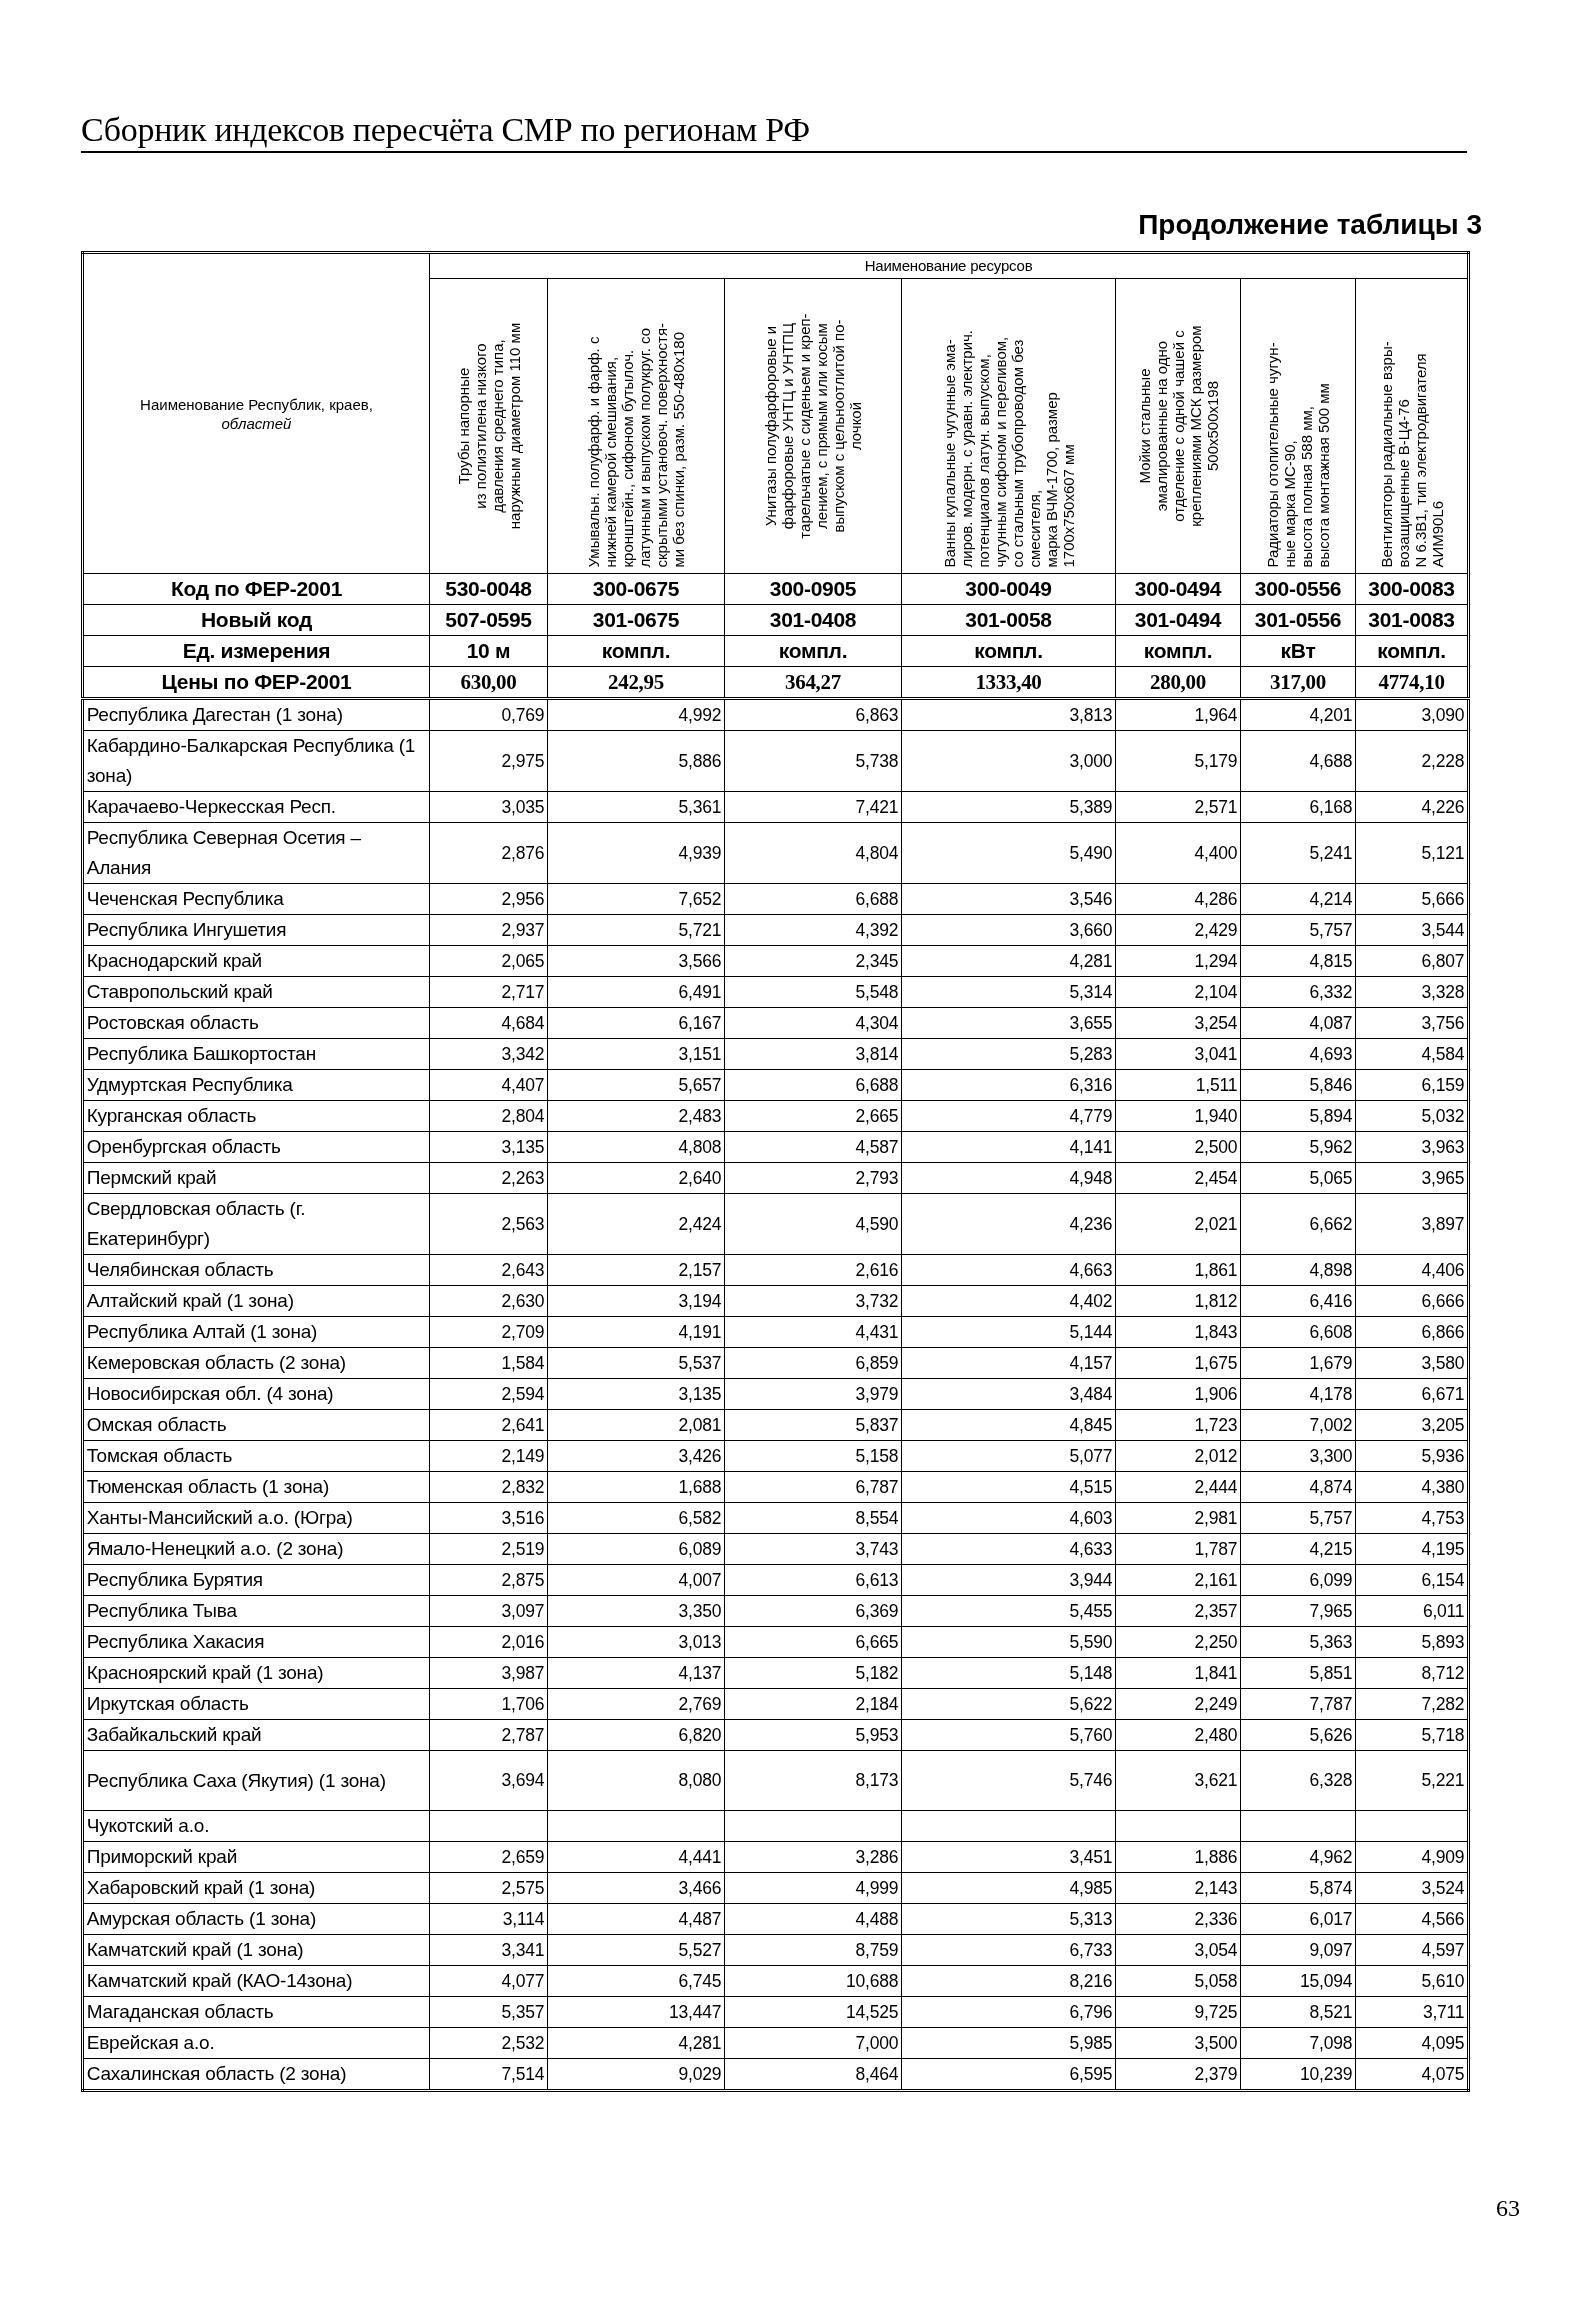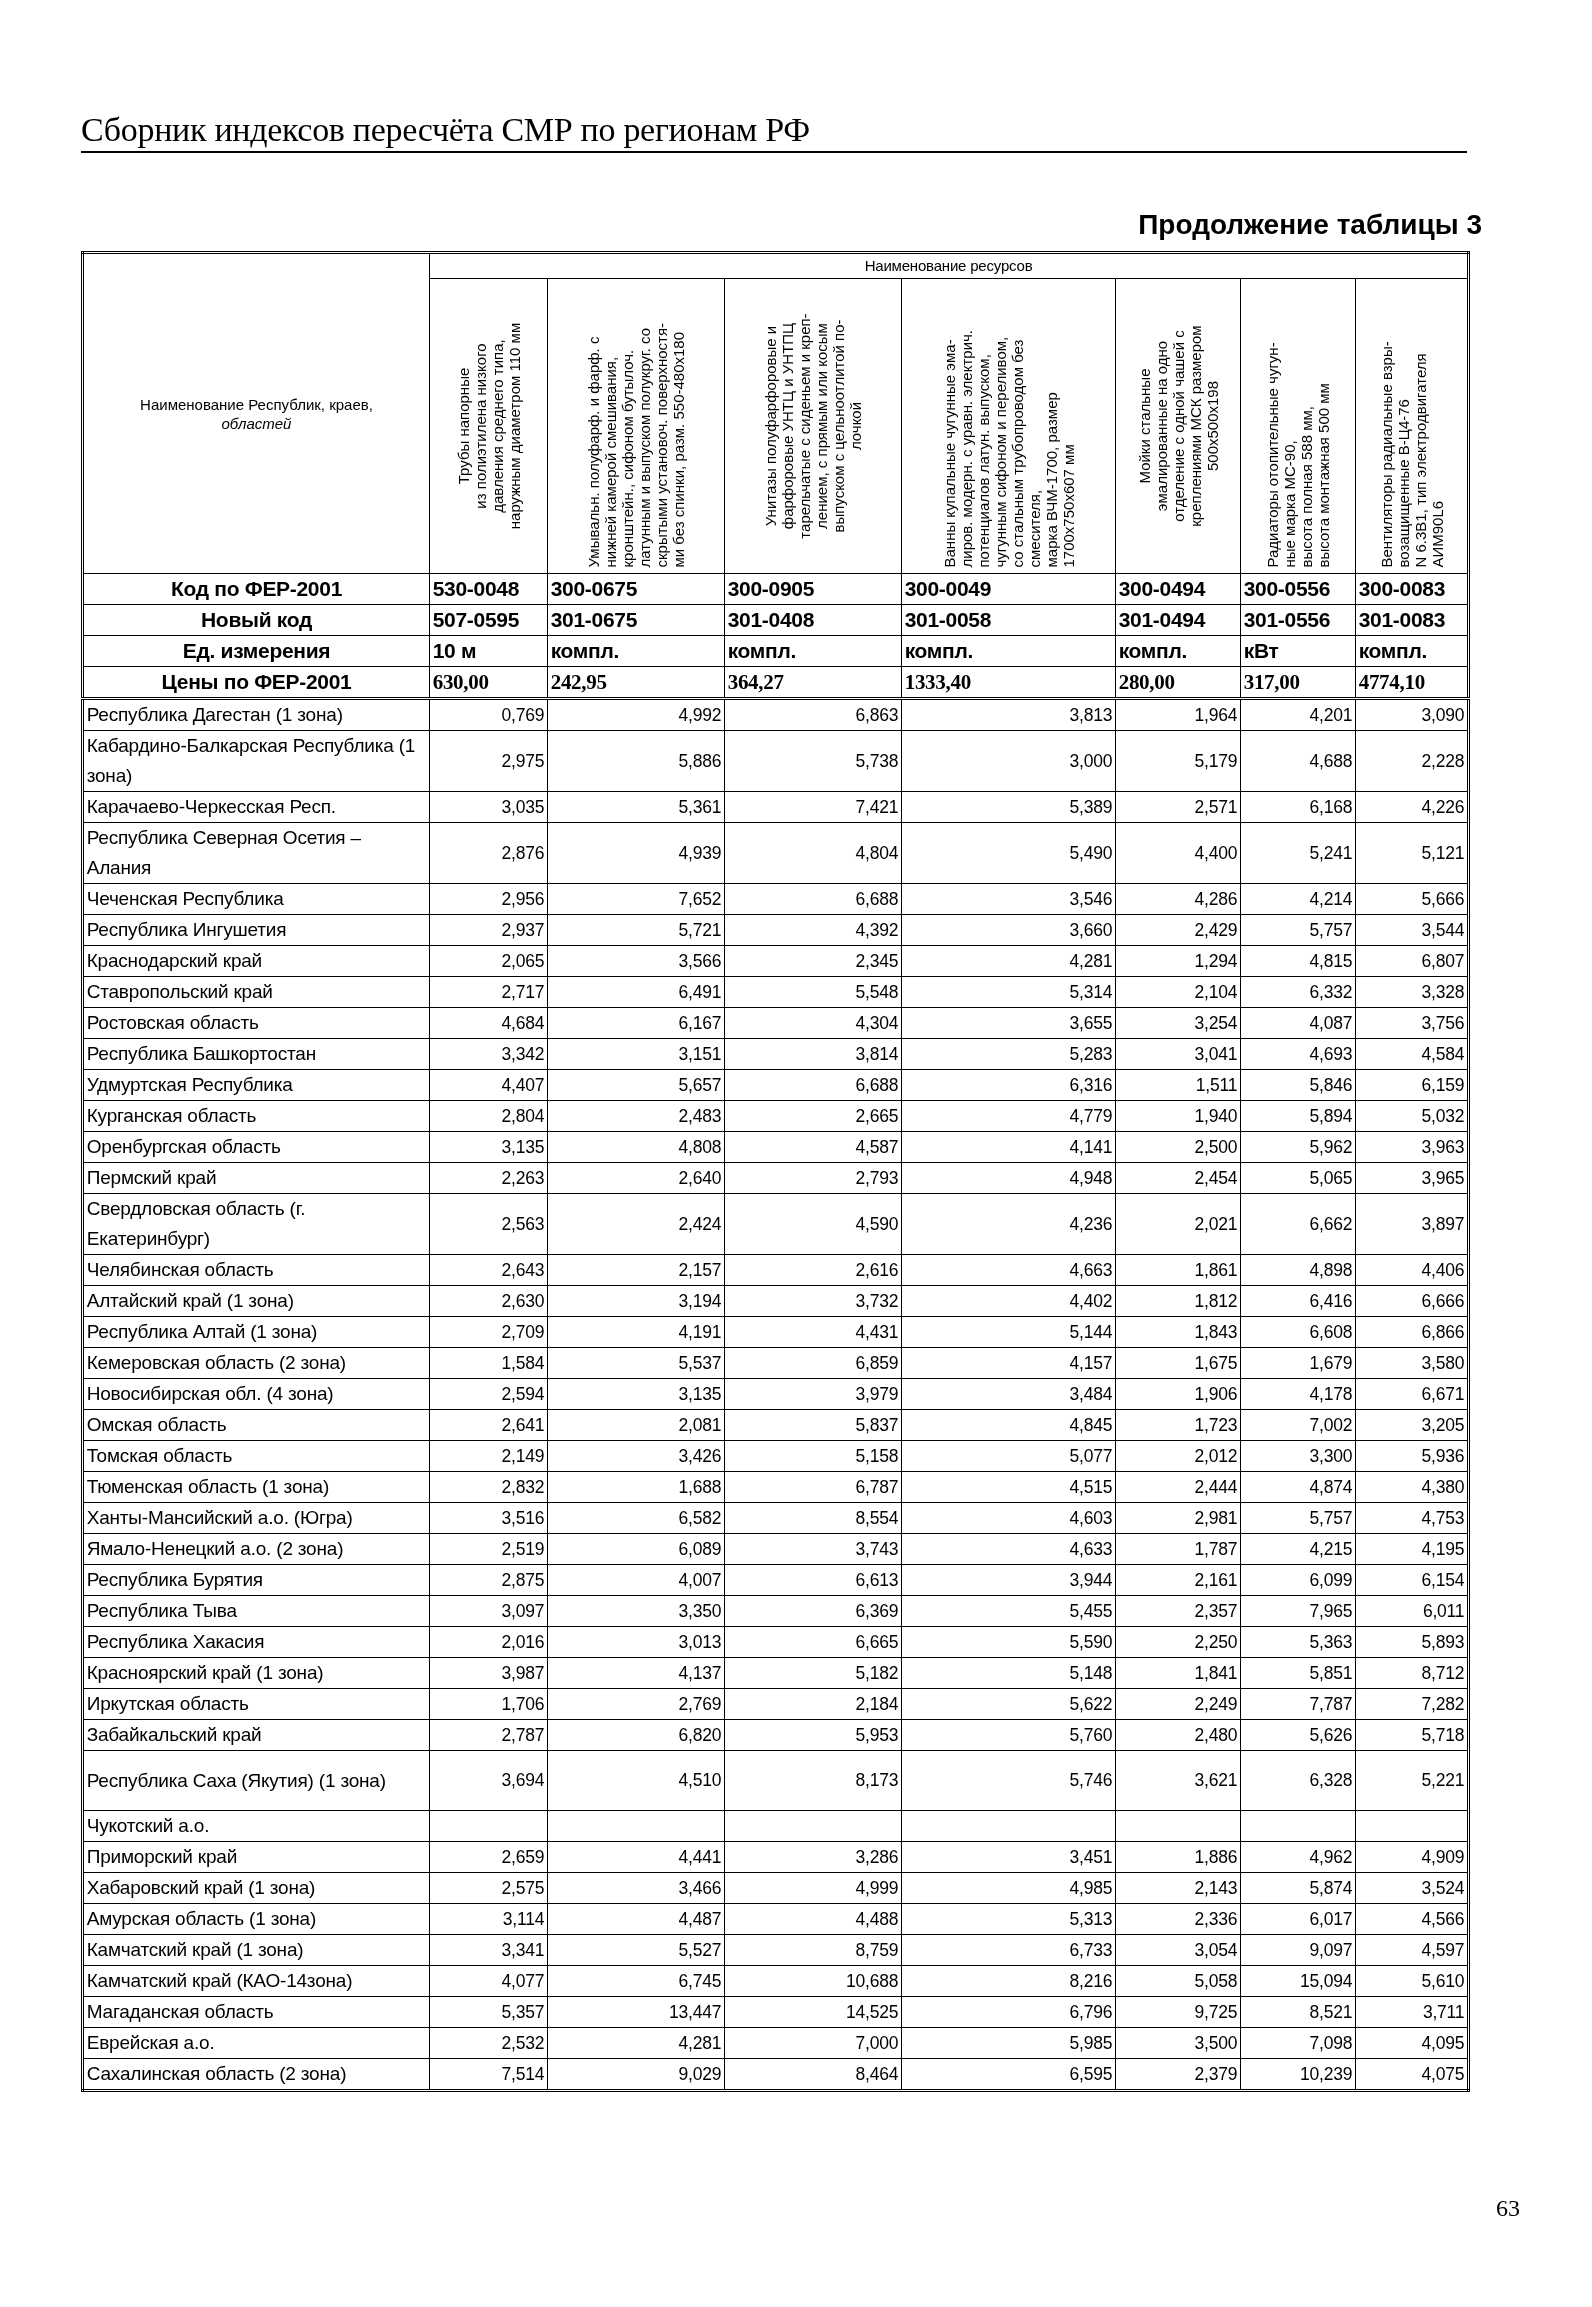--- a/index.html
+++ b/index.html
@@ -13,21 +13,21 @@
   table.main td{border:1.3px solid #000;padding:0 2.7px;overflow:hidden;}
   .res-head{height:24px;text-align:center;font-size:15px;line-height:24px;letter-spacing:-0.2px;}
   .corner{text-align:center;vertical-align:middle;font-size:15px;line-height:19px;}
   .corner .i{font-style:italic;}
   .vcell{height:294px;padding:0 !important;position:relative;}
   .vtext{position:absolute;left:50%;top:50%;transform:translate(-50%,-50%) rotate(-90deg);
     width:283px;font-size:15px;line-height:17px;text-align:center;white-space:pre-line;}
   .vtext.left{text-align:left;}
   tr.code td{height:30px;font-weight:bold;font-size:21px;line-height:30px;letter-spacing:-0.3px;}
   tr.code td.lbl{text-align:center;font-family:"Liberation Sans",sans-serif;}
-  tr.code td.val{text-align:left;}
+  tr.code td.val{text-align:center;}
   tr.code td.price{font-family:"Liberation Serif",serif;}
   tr.code.sep td{border-bottom:3.4px double #000;}
   tr.data td{font-size:19px;line-height:27px;height:27px;letter-spacing:-0.2px;}
   tr.data td.name{text-align:left;line-height:30px;}
   tr.data td.num{text-align:right;font-size:17.5px;}
   tr.data.dbl td{height:59px;}
   .page-num{position:absolute;left:1496px;top:2195px;font-family:"Liberation Serif",serif;font-size:24px;}
 </style>
 </head>
 <body>
@@ -453,21 +453,21 @@
         <td class="num">6,820</td>
         <td class="num">5,953</td>
         <td class="num">5,760</td>
         <td class="num">2,480</td>
         <td class="num">5,626</td>
         <td class="num">5,718</td>
       </tr>
       <tr class="data dbl">
         <td class="name">Республика Саха (Якутия) (1 зона)</td>
         <td class="num">3,694</td>
-        <td class="num">4,510</td>
+        <td class="num">8,080</td>
         <td class="num">8,173</td>
         <td class="num">5,746</td>
         <td class="num">3,621</td>
         <td class="num">6,328</td>
         <td class="num">5,221</td>
       </tr>
       <tr class="data">
         <td class="name">Чукотский а.о.</td>
         <td class="num"></td>
         <td class="num"></td>

